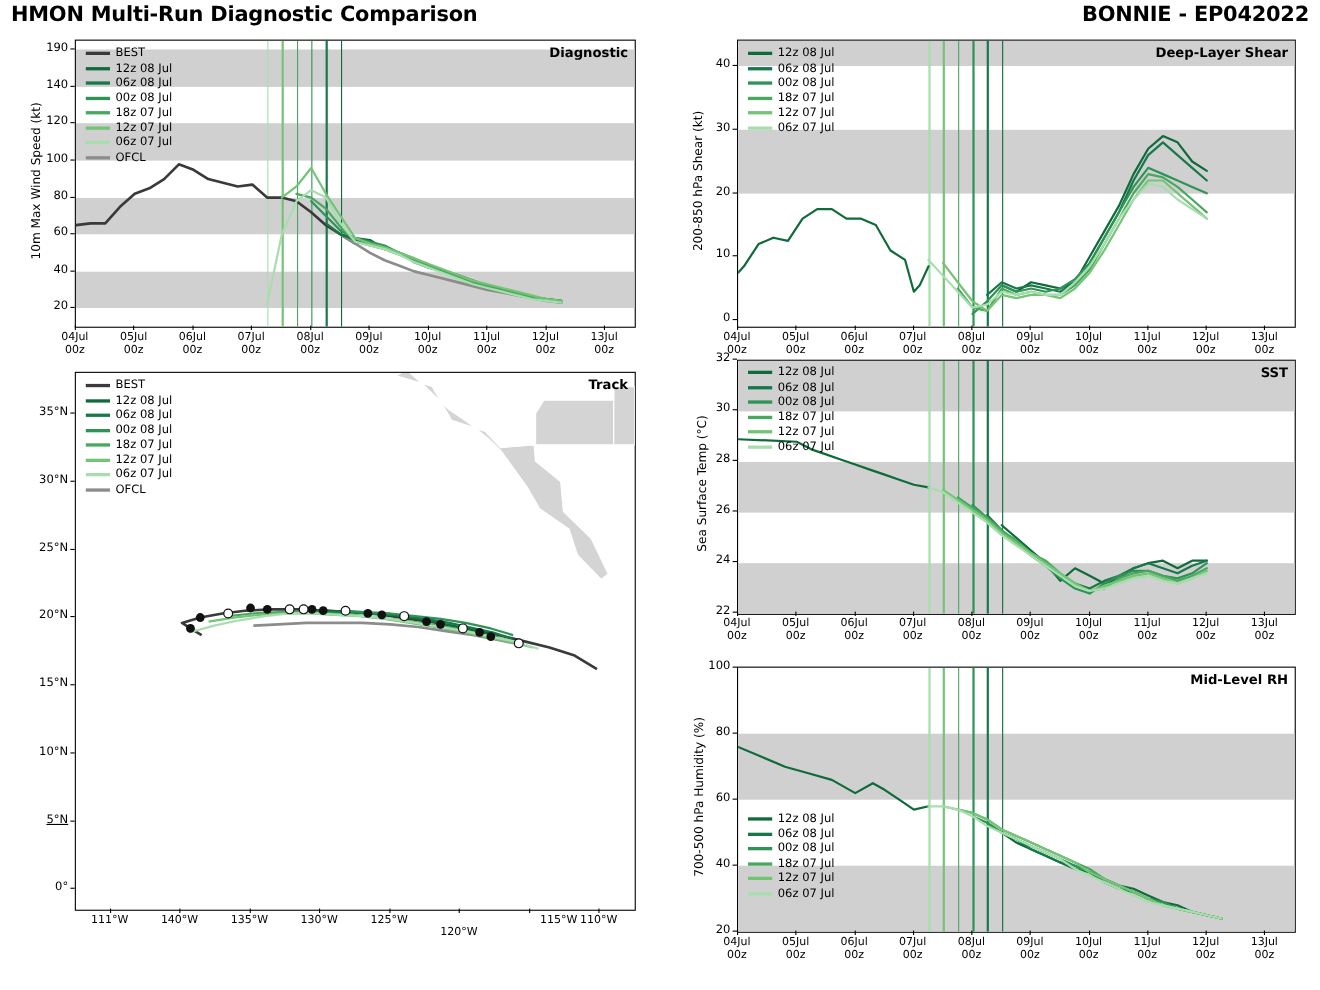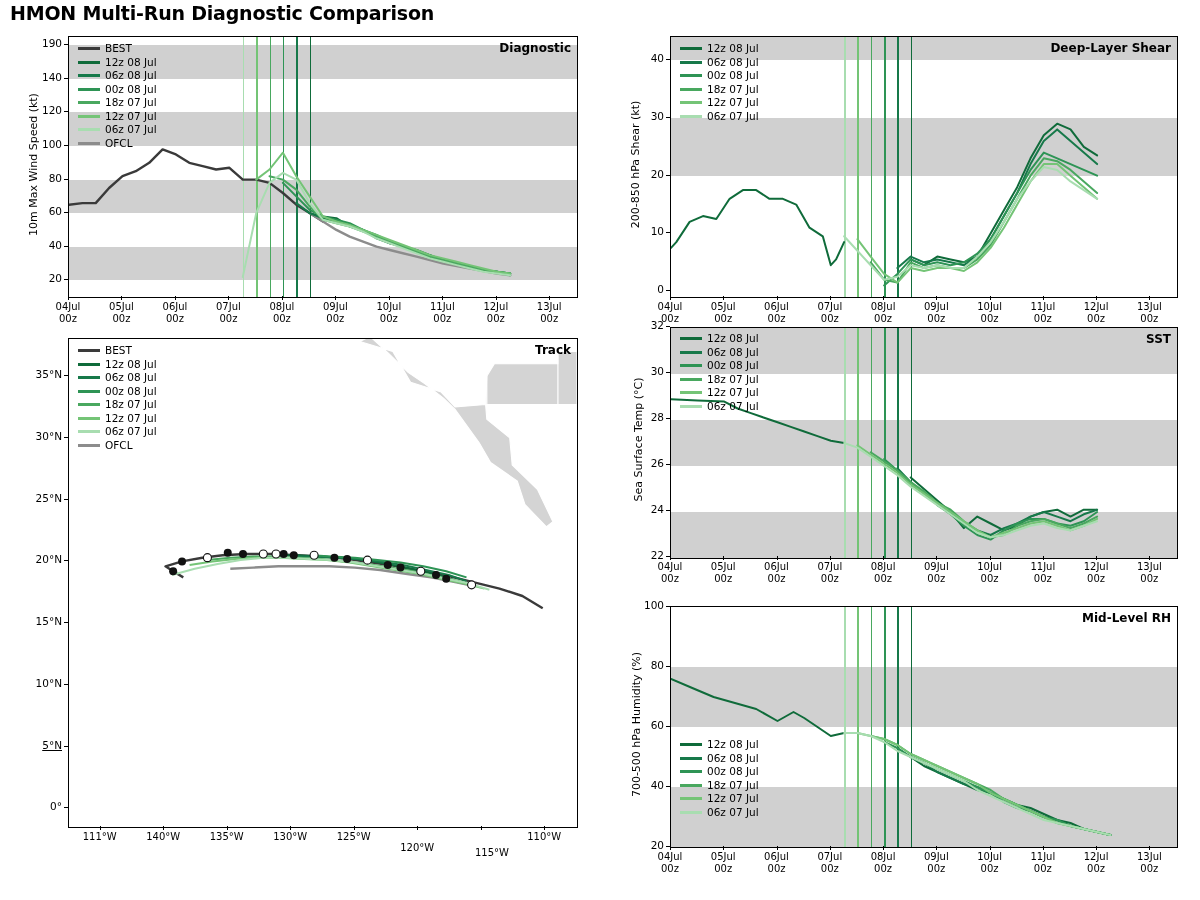--- a/index.html
+++ b/index.html
@@ -41,20 +41,21 @@
   
   .logo{position:absolute;left:6px;bottom:4px;width:112px;height:40px;}
 </style>
 </head>
 <body>
 
 <div class="page">
 
   <div class="hdr">
     <div class="hdr-left">HMON Multi-Run Diagnostic Comparison</div>
+    <div class="hdr-right">BONNIE - EP042022</div>
   </div>
 
   <div class="panel" style="left:0;top:28px;width:600px;height:300px;">
     <div class="ylabel" style="left:-52px;top:130px;width:170px;text-align:center;transform:rotate(-90deg);">10m Max Wind Speed (kt)</div>
     <div id="intensity-yticks">
         <div class="ytick" style="left:28px;top:244.2258064516129px;width:34px;">20</div>
         <div class="tickmark" style="left:64px;top:251.2258064516129px;width:4px;height:1px;"></div>
         <div class="ytick" style="left:28px;top:210.67741935483872px;width:34px;">40</div>
         <div class="tickmark" style="left:64px;top:217.67741935483872px;width:4px;height:1px;"></div>
         <div class="ytick" style="left:28px;top:177.1290322580645px;width:34px;">60</div>
@@ -244,21 +245,21 @@
         <div class="xtick" style="left:137.25px;top:501px;width:52px;">140°W</div>
         <div class="tickmark" style="left:163.25px;top:496px;width:1px;height:4px;"></div>
         <div class="xtick" style="left:200.75px;top:501px;width:52px;">135°W</div>
         <div class="tickmark" style="left:226.75px;top:496px;width:1px;height:4px;"></div>
         <div class="xtick" style="left:264.25px;top:501px;width:52px;">130°W</div>
         <div class="tickmark" style="left:290.25px;top:496px;width:1px;height:4px;"></div>
         <div class="xtick" style="left:327.75px;top:501px;width:52px;">125°W</div>
         <div class="tickmark" style="left:353.75px;top:496px;width:1px;height:4px;"></div>
         <div class="xtick" style="left:391.25px;top:512px;width:52px;">120°W</div>
         <div class="tickmark" style="left:417.25px;top:496px;width:1px;height:4px;"></div>
-        <div class="xtick" style="left:466px;top:501px;width:52px;margin-top:16px;">115°W</div>
+        <div class="xtick" style="left:482px;top:501px;width:52px;">115°W</div>
         <div class="tickmark" style="left:480.75px;top:496px;width:1px;height:4px;"></div>
         <div class="xtick" style="left:518.25px;top:501px;width:52px;">110°W</div>
         <div class="tickmark" style="left:544.25px;top:496px;width:1px;height:4px;"></div>
       </div>
     <div class="legend" id="legend-track" style="left:78px;top:14px;">
         <div class="row">
           <span class="swatch" style="background:#3a3a3a;"></span>
           <span class="txt">BEST</span>
         </div>
         <div class="row">

